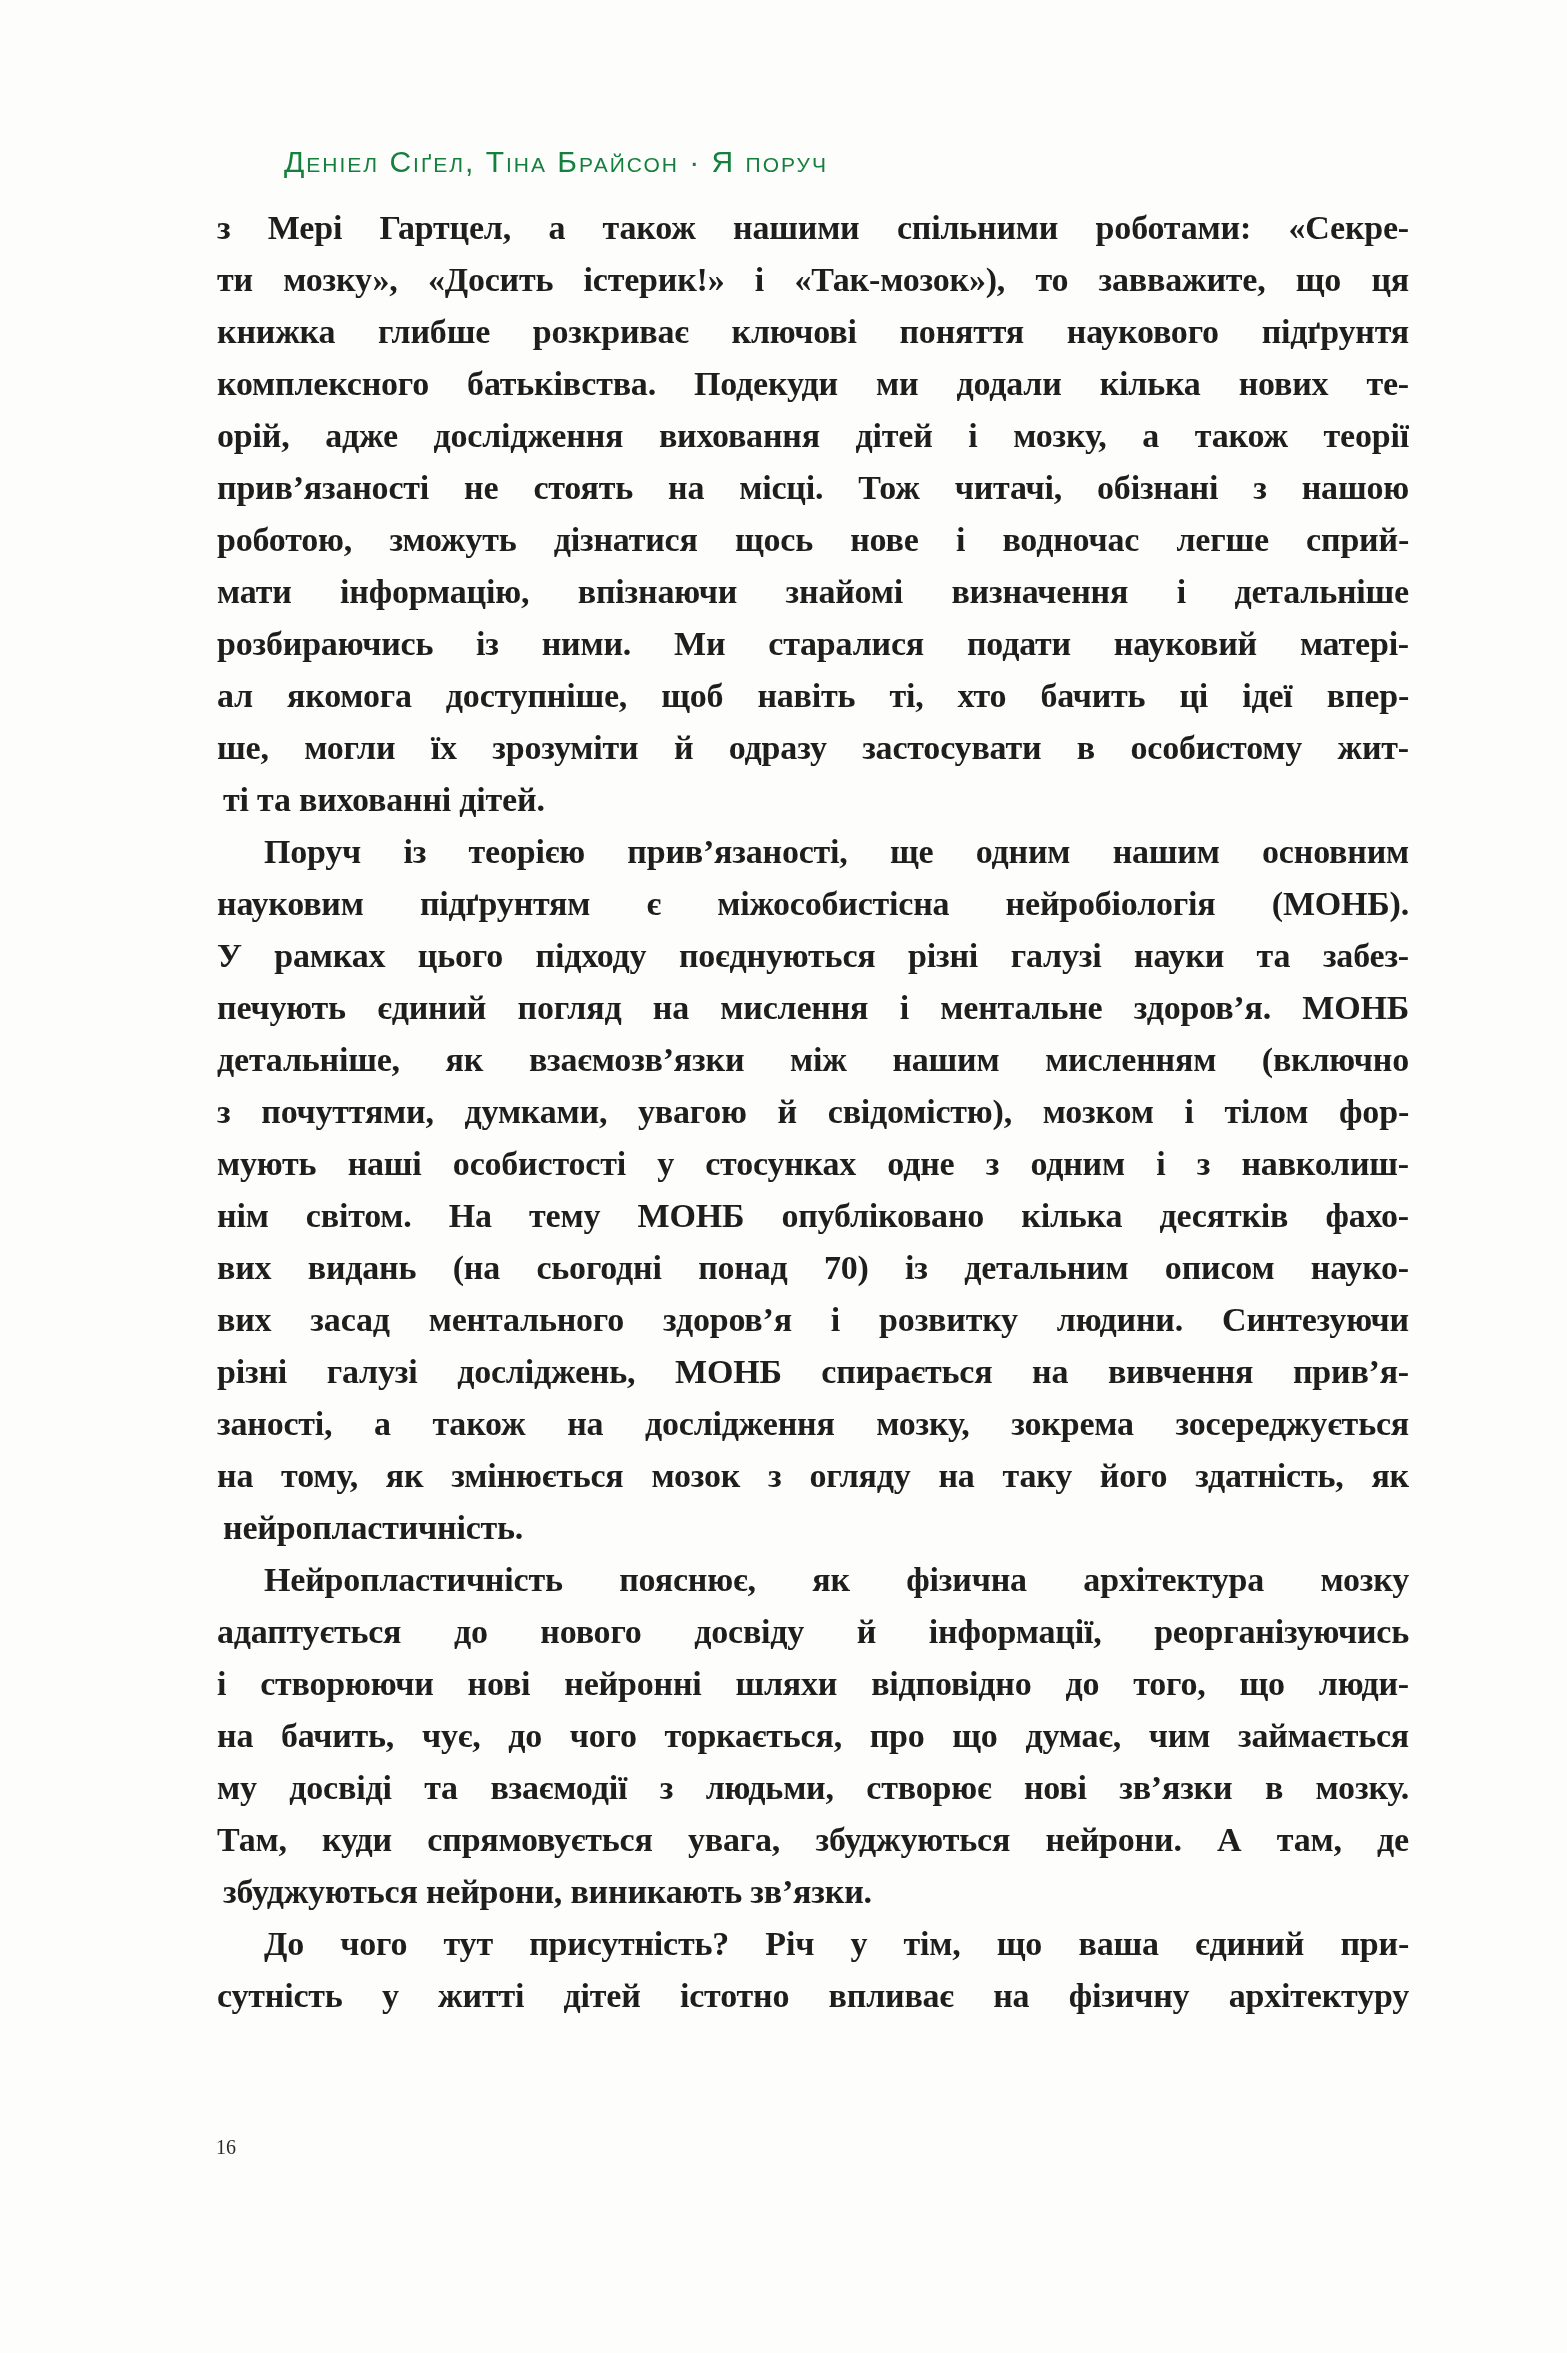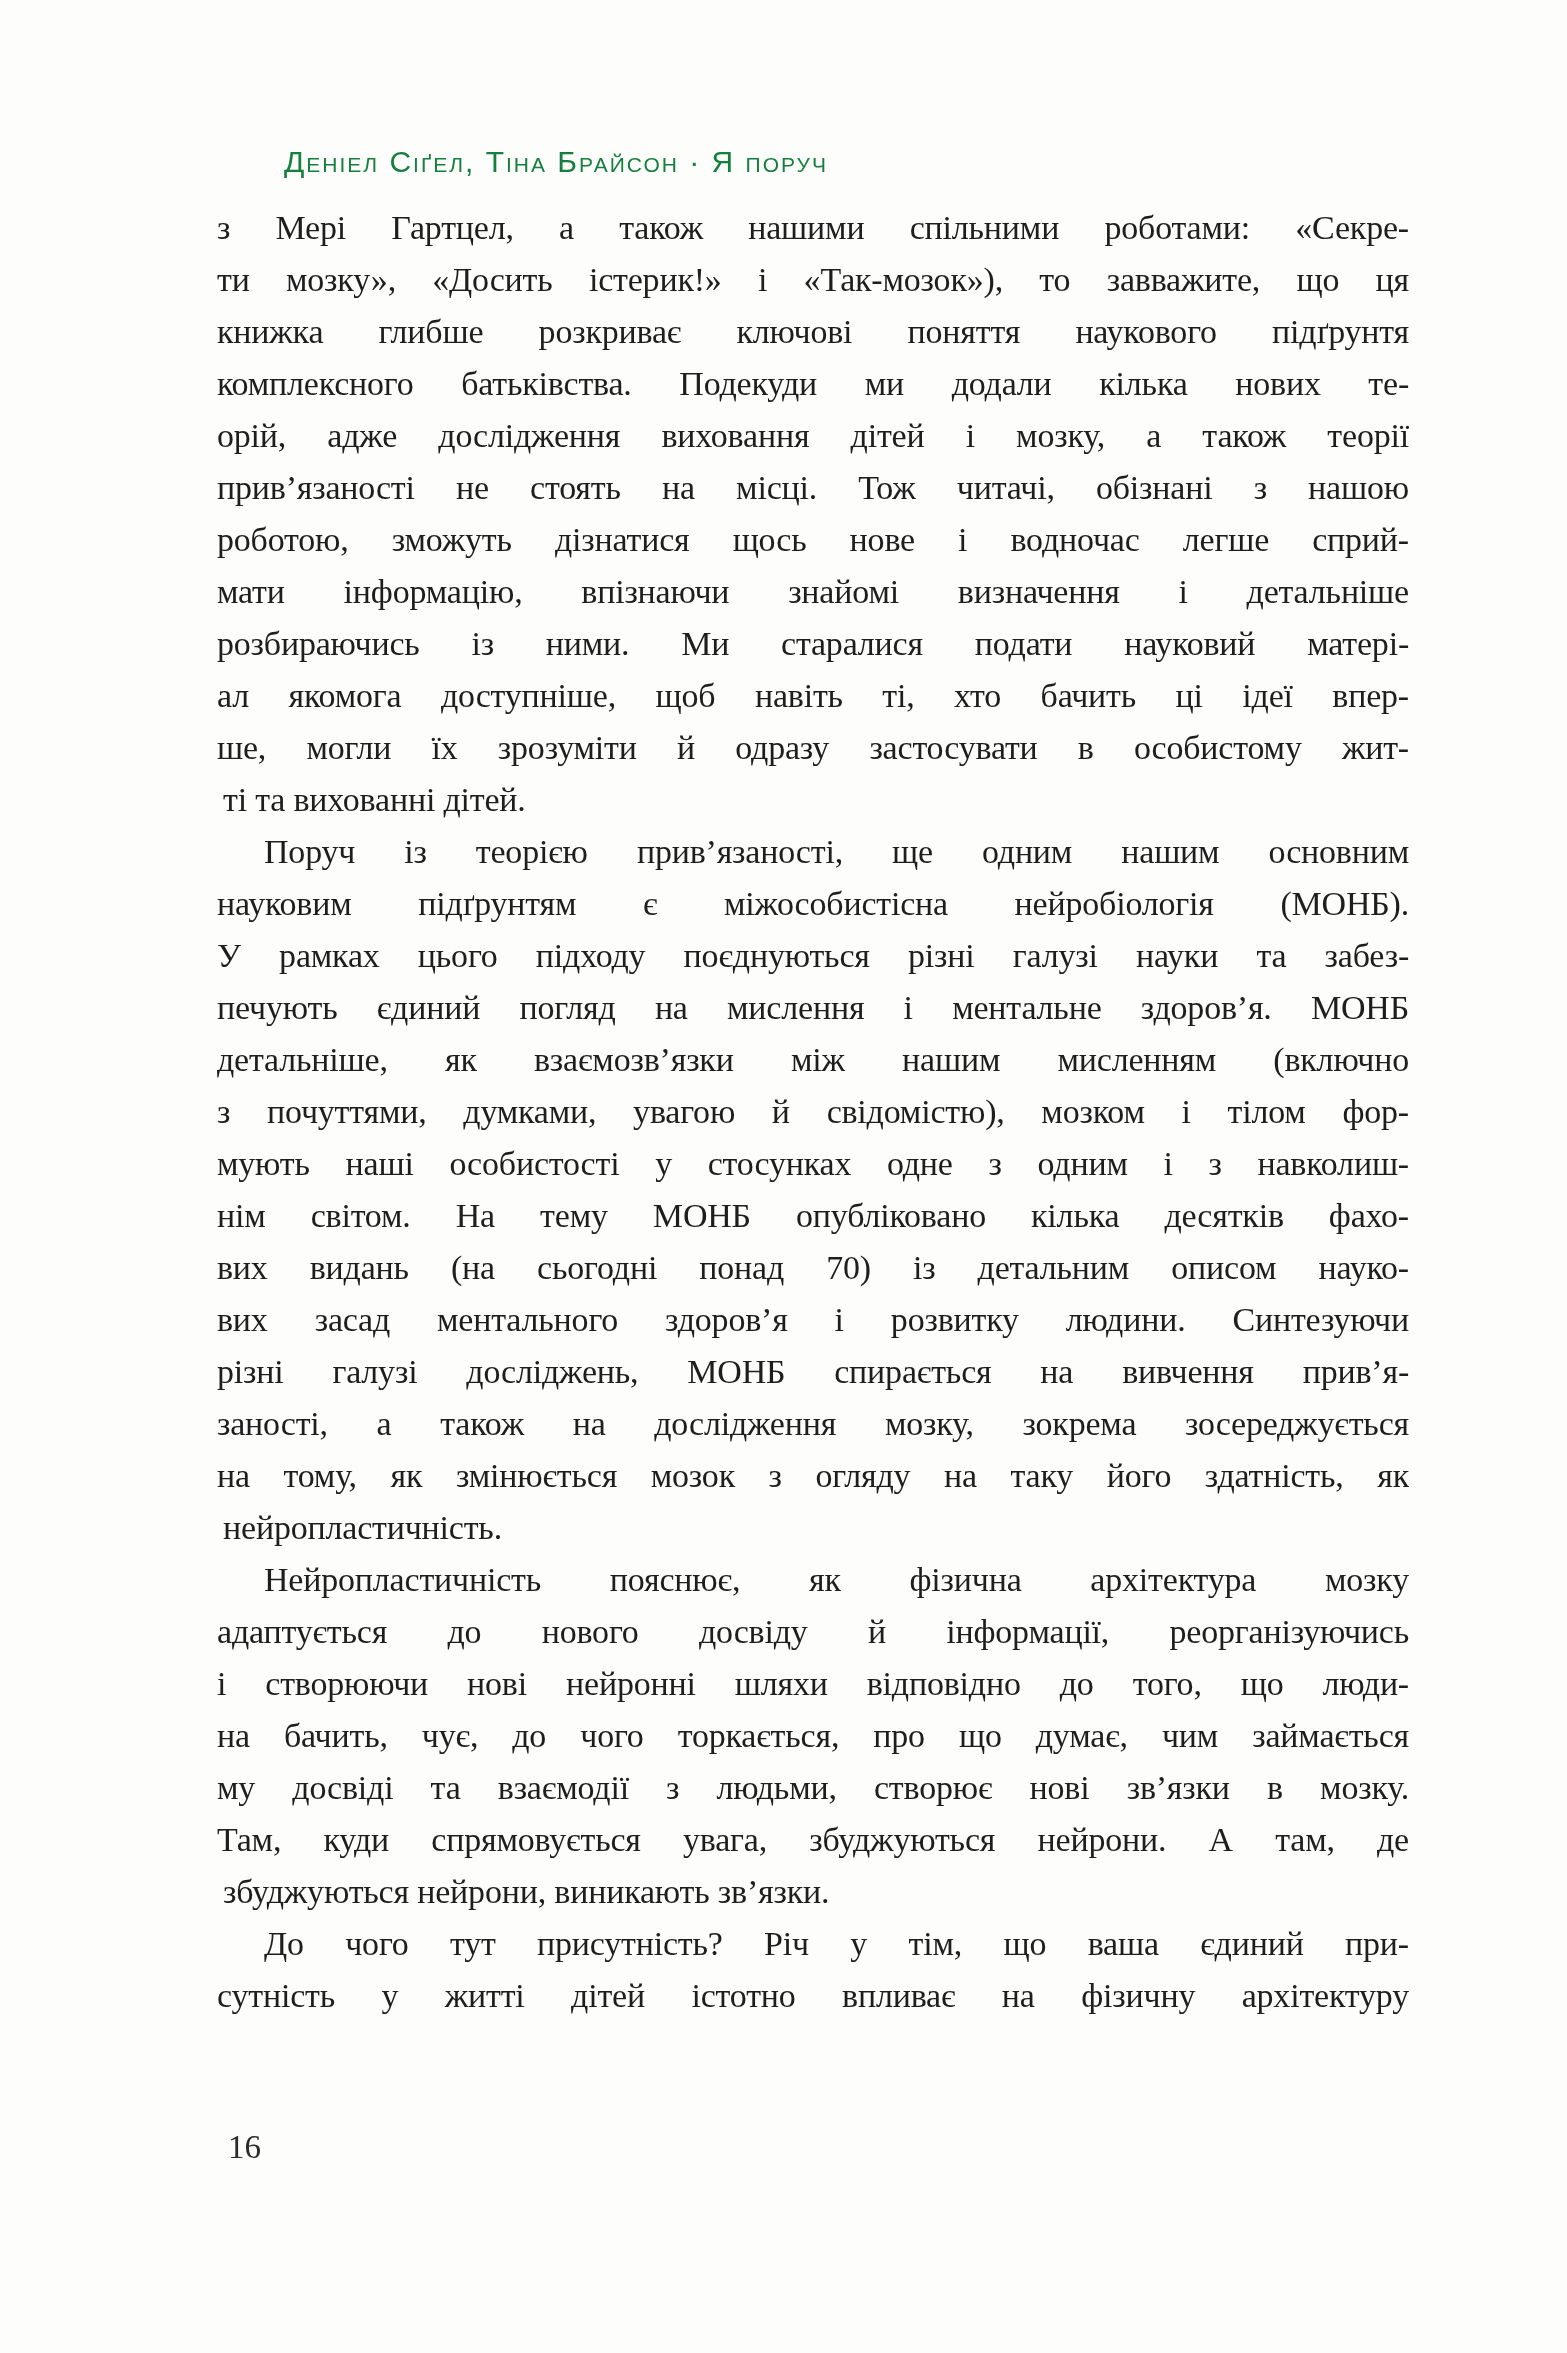--- a/index.html
+++ b/index.html
@@ -31,28 +31,29 @@
     color: #1e1e1e;
     letter-spacing: -0.2px;
   }
   .ln {
     height: 52px;
     line-height: 52px;
     white-space: normal;
     text-align: justify;
     text-align-last: justify;
     overflow: hidden;
+    font-weight: bold;
   }
   .ln.end { text-align-last: left; margin-left: 6px; }
   .ln.in  { text-indent: 47px; }
   .page-number {
     position: absolute;
-    left: 228px;
+    left: 216px;
     top: 2131px;
-    font-size: 33px;
+    font-size: 20px;
     line-height: 33px;
     color: #2b2b2b;
     text-align: right;
   }
 </style>
 </head>
 <body>
 
 <div class="page">
 

